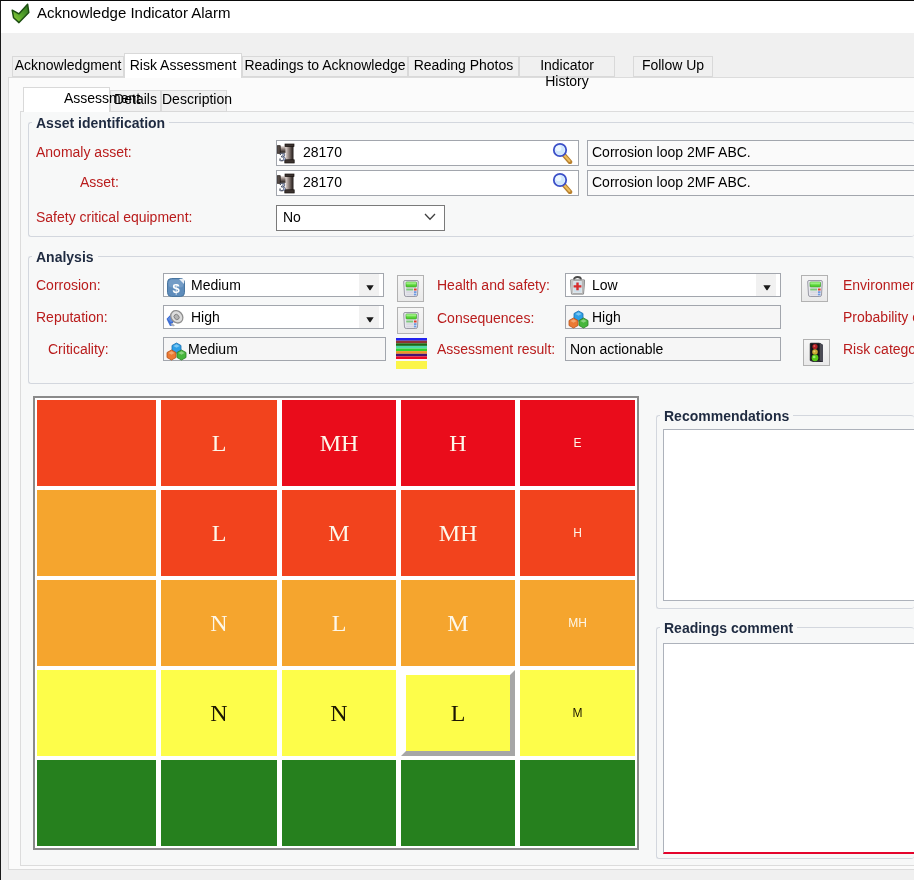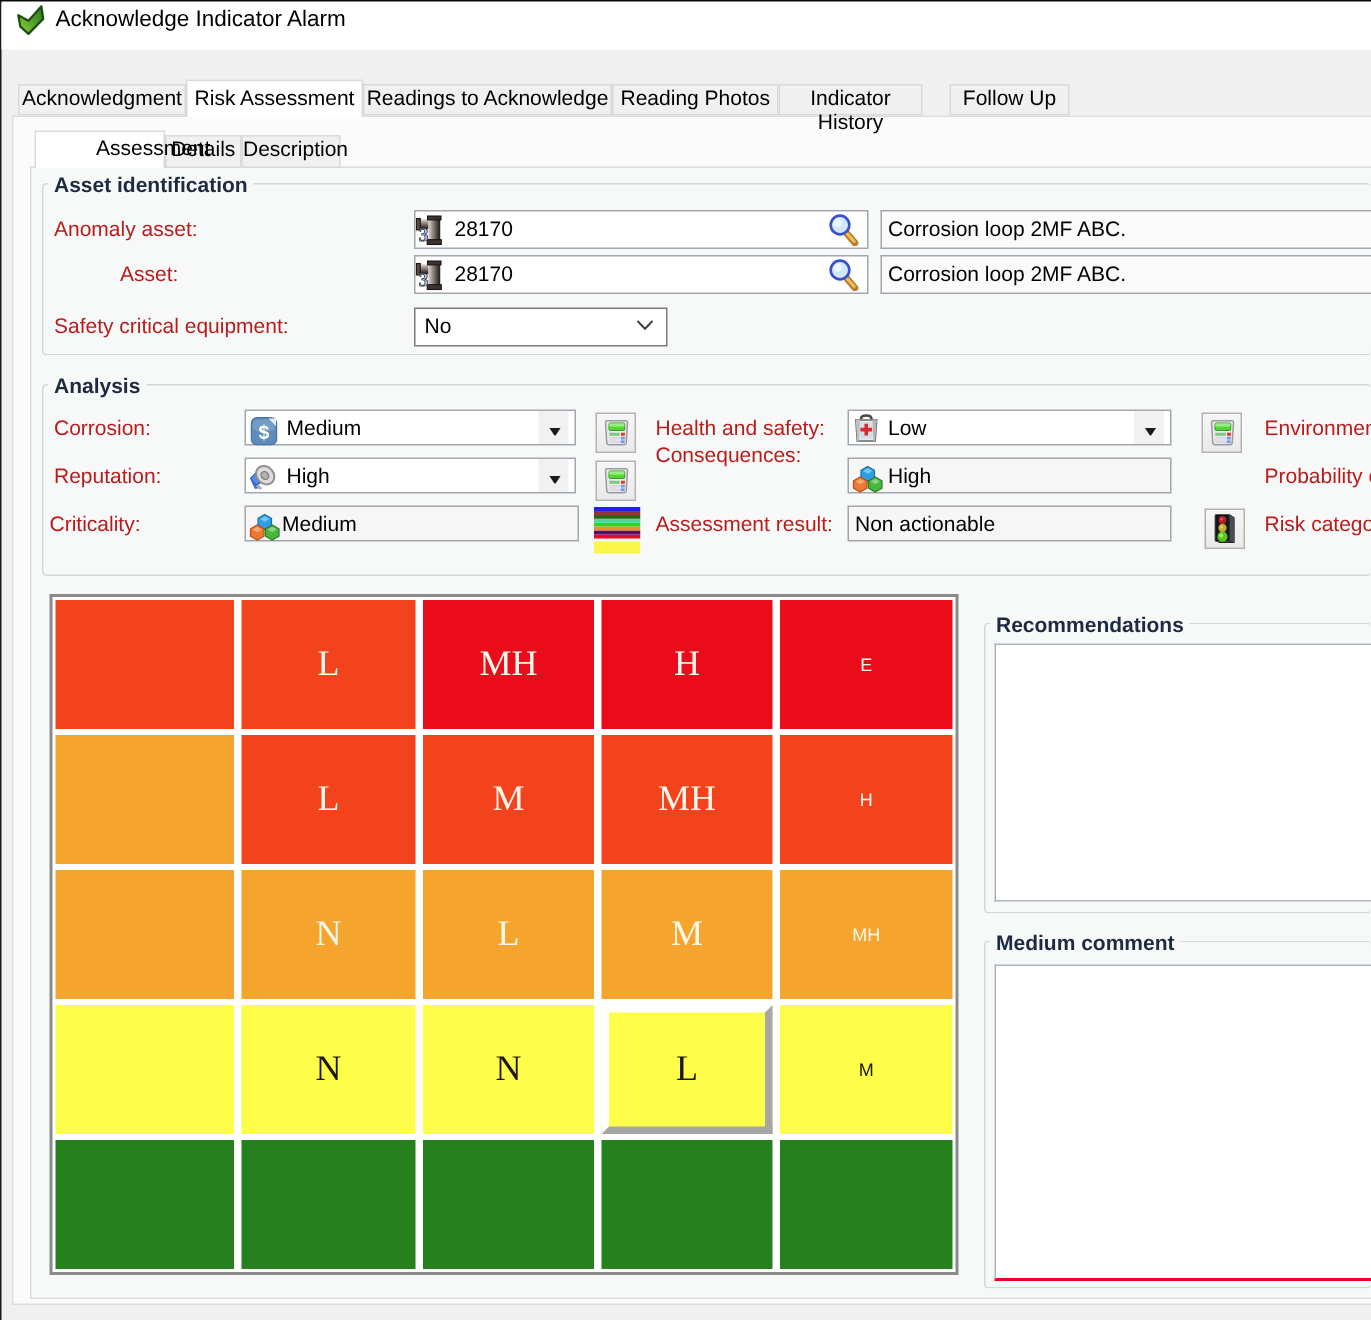--- a/index.html
+++ b/index.html
@@ -94,23 +94,23 @@
 <div class="itext" style="left:283px;top:209px;z-index:5;">No</div>
 <svg class="abs" style="left:424px;top:213px;z-index:6" width="12" height="8" viewBox="0 0 12 8">
   <path d="M1 1 L6 6.2 L11 1" fill="none" stroke="#404040" stroke-width="1.3"></path>
 </svg>
 
 <div class="grp" style="left:28px;top:256px;width:886px;height:128px;border-right:none;"></div>
 <div class="grplabel" style="left:32px;top:249px;">Analysis</div>
 
 <div class="lbl" style="left:36px;top:277px;">Corrosion:</div>
 <div class="lbl" style="left:36px;top:309px;">Reputation:</div>
-<div class="lbl" style="left:33px;top:341px;text-align:right;">Criticality:</div>
+<div class="lbl" style="left:48px;top:341px;text-align:right;">Criticality:</div>
 <div class="lbl" style="left:437px;top:277px;">Health and safety:</div>
-<div class="lbl" style="left:437px;top:295px;">Consequences:</div>
+<div class="lbl" style="left:437px;top:310px;">Consequences:</div>
 <div class="lbl" style="left:437px;top:341px;">Assessment result:</div>
 <div class="lbl" style="left:843px;top:277px;">Environment:</div>
 <div class="lbl" style="left:843px;top:309px;">Probability of failure:</div>
 <div class="lbl" style="left:843px;top:341px;">Risk category:</div>
 
 <div class="inp" style="left:163px;top:273px;width:221px;height:24px;"></div>
 <div class="itext" style="left:191px;top:277px;z-index:5;">Medium</div>
 
 <div class="inp" style="left:163px;top:305px;width:221px;height:24px;"></div>
 <div class="itext" style="left:191px;top:309px;z-index:5;">High</div>
@@ -156,21 +156,21 @@
 <div class="cell c-gr" style="left:161px;top:760px;width:116px;height:86px;"></div>
 <div class="cell c-gr" style="left:282px;top:760px;width:114px;height:86px;"></div>
 <div class="cell c-gr" style="left:401px;top:760px;width:114px;height:86px;"></div>
 <div class="cell c-gr" style="left:520px;top:760px;width:115px;height:86px;"></div>
 
 <div class="grp" style="left:656px;top:415px;width:258px;height:194px;border-right:none;"></div>
 <div class="grplabel" style="left:660px;top:408px;">Recommendations</div>
 <div class="inp" style="left:663px;top:429px;width:251px;height:172px;border-color:#adb2bb;border-right:none;"></div>
 
 <div class="grp" style="left:656px;top:627px;width:258px;height:232px;border-right:none;"></div>
-<div class="grplabel" style="left:660px;top:620px;">Medium comment</div>
+<div class="grplabel" style="left:660px;top:620px;">Readings comment</div>
 <div class="inp" style="left:663px;top:643px;width:251px;height:211px;border-color:#adb2bb;border-right:none;border-bottom:2px solid #e4042c;"></div>
 
 <svg class="abs" style="left:277px;top:143px;z-index:6" width="19" height="21" viewBox="0 0 19 21">
   <defs>
     <linearGradient id="pv" x1="0" y1="0" x2="1" y2="0">
       <stop offset="0" stop-color="#e3d8d4"></stop>
         <stop offset="0.35" stop-color="#9c8f8a"></stop>
       <stop offset="0.75" stop-color="#4a403c"></stop>
         <stop offset="1" stop-color="#211b19"></stop>
     </linearGradient>

